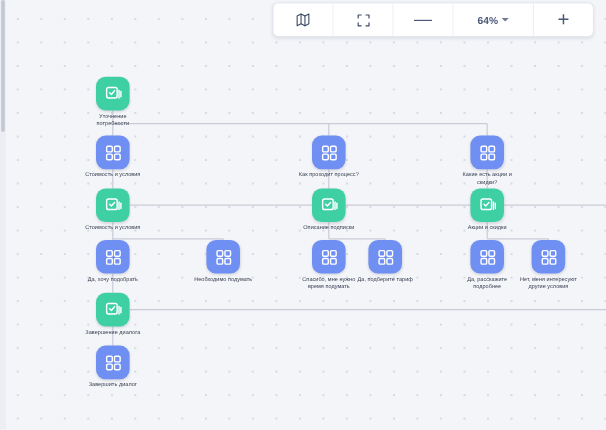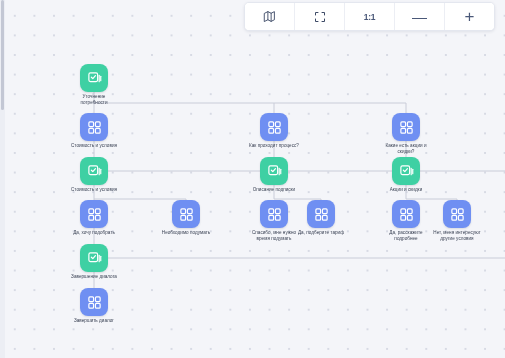--- a/index.html
+++ b/index.html
@@ -393,23 +393,24 @@
     </div>
     <div class="tb-btn">
       <svg width="12" height="12" viewBox="0 0 24 24" fill="none" stroke="#3d4a66" stroke-width="2" stroke-linejoin="round" stroke-linecap="round">
         <path d="M3 8 L3 3 L8 3"></path>
         <path d="M16 3 L21 3 L21 8"></path>
         <path d="M21 16 L21 21 L16 21"></path>
         <path d="M8 21 L3 21 L3 16"></path>
       </svg>
     </div>
     <div class="tb-btn">
-      <span class="tb-ratio">1:1</span>
-    </div>
-    <div class="tb-btn">
       <span class="tb-minus">—</span>
+    </div>
+    <div class="tb-btn tb-zoom">
+      <span class="tb-zoom-value">64%</span>
+      <span class="caret"></span>
     </div>
     <div class="tb-btn">
       <span class="tb-plus">+</span>
     </div>
   </div>
 
 </div>
 
 </body></html>

